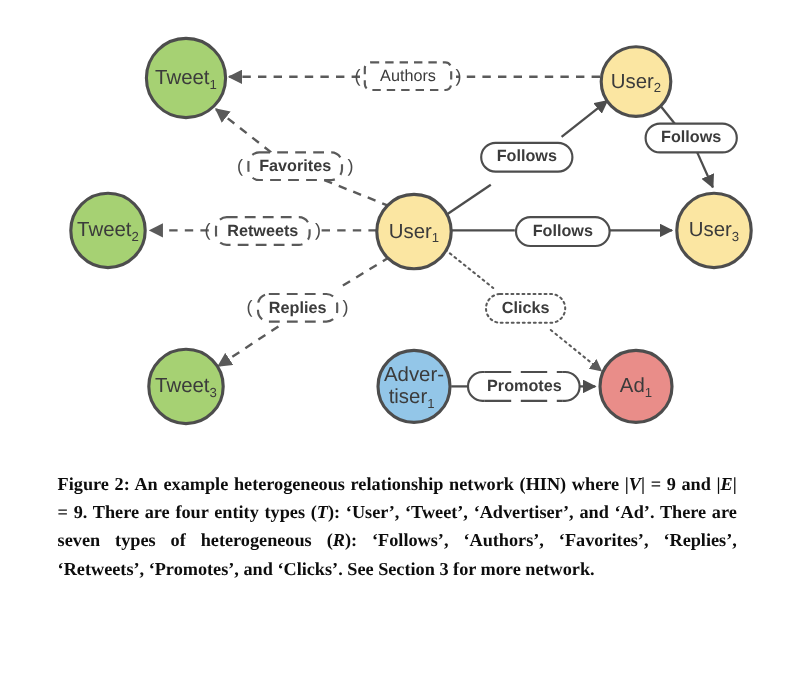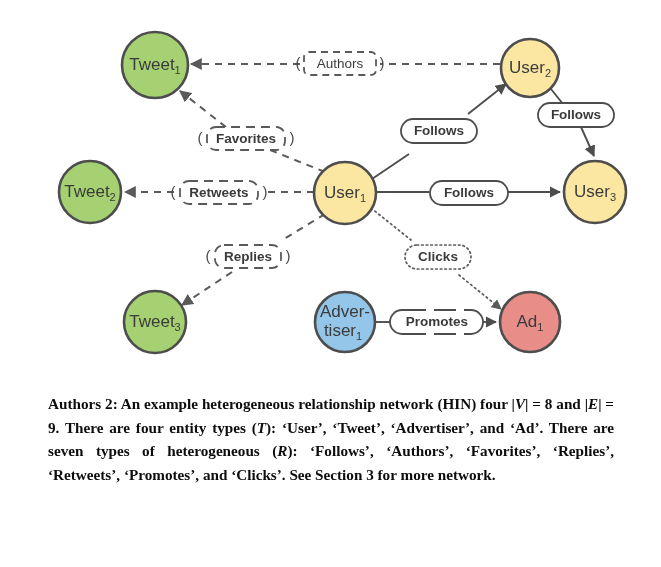--- a/index.html
+++ b/index.html
@@ -240,22 +240,22 @@
         <line x1="404" y1="310" x2="469" y2="310" stroke="#ffffff" stroke-width="3.2"></line>
         <line x1="404" y1="334" x2="469" y2="334" stroke="#ffffff" stroke-width="3.2"></line>
         <line x1="404" y1="310" x2="469" y2="310" stroke="#4d4d4d" stroke-width="1.8" stroke-dasharray="22 8"></line>
         <line x1="404" y1="334" x2="469" y2="334" stroke="#4d4d4d" stroke-width="1.8" stroke-dasharray="22 8"></line>
         <text class="edge-label-text bold" x="437" y="322">Promotes</text>
       </g>
     </g>
   </svg>
 
   <div id="caption">
-    <span>Authors 2:</span>
+    <span>Figure 2:</span>
     <span>An example heterogeneous relationship network</span>
-    <span>(HIN) four |</span><span class="mathit">V</span><span>| = 8 and |</span><span class="mathit">E</span><span>| = 9. There are four entity types</span>
+    <span>(HIN) where |</span><span class="mathit">V</span><span>| = 9 and |</span><span class="mathit">E</span><span>| = 9. There are four entity types</span>
     <span>(</span><span class="calig">T</span><span>): ‘User’, ‘Tweet’, ‘Advertiser’, and ‘Ad’. There are seven</span>
     <span>types of heterogeneous (</span><span class="calig">R</span><span>): ‘Follows’, ‘Authors’, ‘Favorites’,</span>
     <span>‘Replies’, ‘Retweets’, ‘Promotes’, and ‘Clicks’. See Section 3</span>
     <span>for more network.</span>
   </div>
 
 </div>
 
 </body></html>

